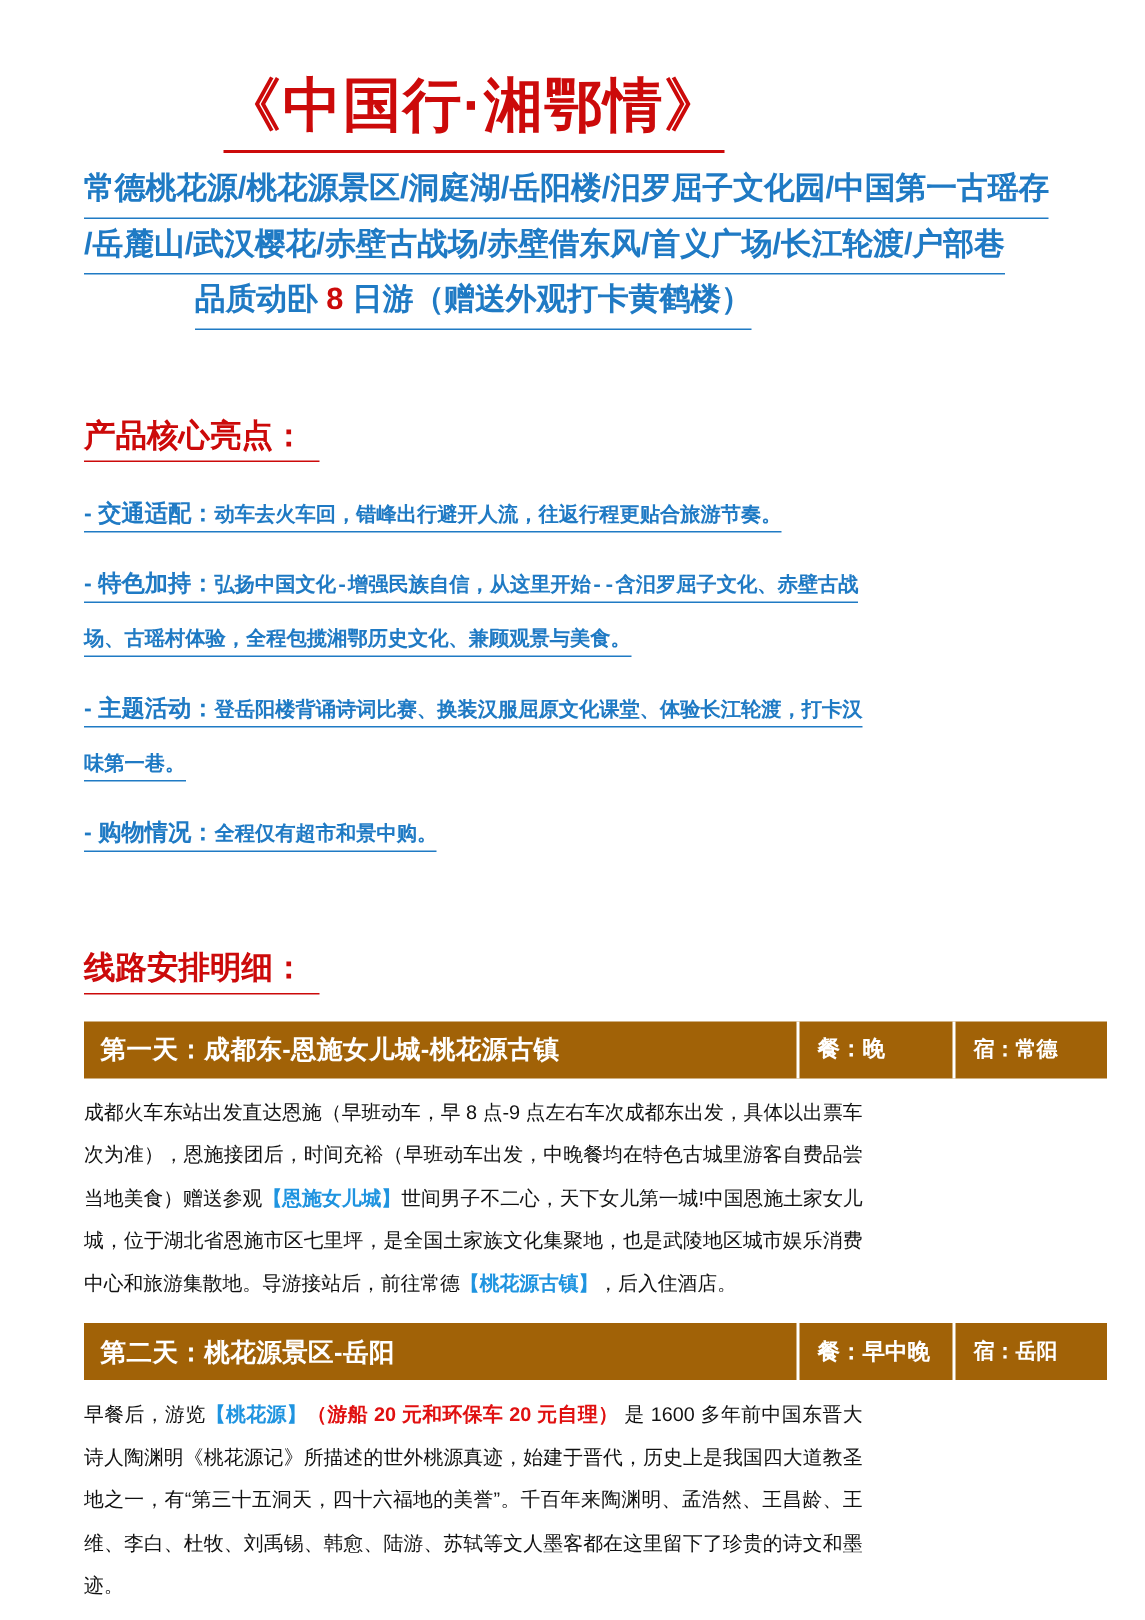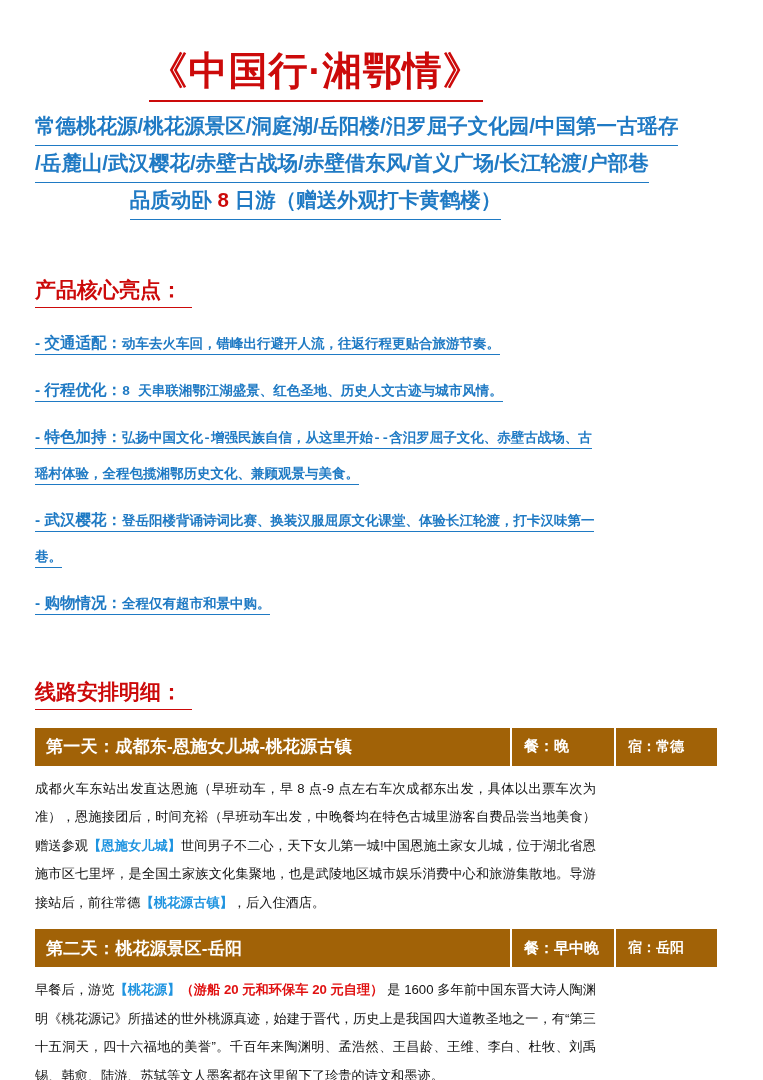--- a/index.html
+++ b/index.html
@@ -12,21 +12,21 @@
     width: 763px;
     height: 1080px;
     overflow: hidden;
     font-family: "Liberation Sans", "DejaVu Sans", sans-serif;
     color: #000000;
   }
   .page {
     position: relative;
     width: 631px;
     height: 1080px;
-    padding: 0 35px;
+    padding: 0 56px;
     background: #ffffff;
   }
 
   
   .doc-title {
     text-align: center;
     color: #cc0a0a;
     font-size: 39px;
     font-weight: bold;
     letter-spacing: 1px;
@@ -181,23 +181,22 @@
       <span class="u"><span>品质动卧 </span><span class="red-num">8</span><span> 日游（赠送外观打卡黄鹤楼）</span></span>
     </div>
   </div>
 
   <div class="section-heading">
     <span class="u">产品核心亮点：</span>
   </div>
 
   <div class="highlights" id="highlights-list">
       <div class="highlight-item"><span class="u"><span class="hl-label">- 交通适配：</span><span class="hl-text">动车去火车回，错峰出行避开人流，往返行程更贴合旅游节奏。</span></span></div>
-      <div class="highlight-item"><span class="u"><span class="hl-label">- 行程优化：</span><span class="hl-text">8 天串联湘鄂江湖盛景、红色圣地、历史人文古迹与城市风情。</span></span></div>
       <div class="highlight-item"><span class="u"><span class="hl-label">- 特色加持：</span><span class="hl-text">弘扬中国文化-增强民族自信，从这里开始--含汨罗屈子文化、赤壁古战场、古瑶村体验，全程包揽湘鄂历史文化、兼顾观景与美食。</span></span></div>
-      <div class="highlight-item"><span class="u"><span class="hl-label">- 武汉樱花：</span><span class="hl-text">登岳阳楼背诵诗词比赛、换装汉服屈原文化课堂、体验长江轮渡，打卡汉味第一巷。</span></span></div>
+      <div class="highlight-item"><span class="u"><span class="hl-label">- 主题活动：</span><span class="hl-text">登岳阳楼背诵诗词比赛、换装汉服屈原文化课堂、体验长江轮渡，打卡汉味第一巷。</span></span></div>
       <div class="highlight-item"><span class="u"><span class="hl-label">- 购物情况：</span><span class="hl-text">全程仅有超市和景中购。</span></span></div>
     </div>
 
   <div class="section-heading">
     <span class="u">线路安排明细：</span>
   </div>
 
   <div class="itinerary" id="itinerary-list">
       <div class="day">
         <div class="day-header">

